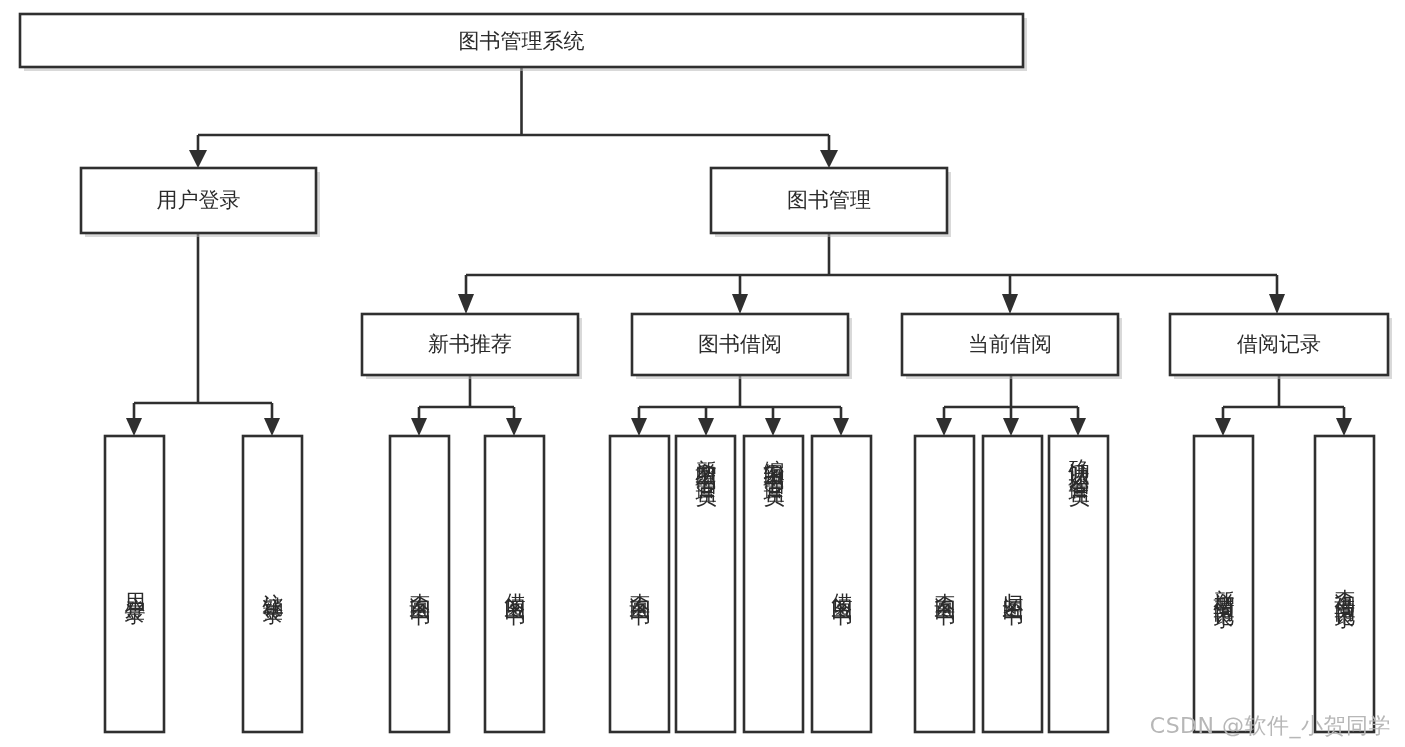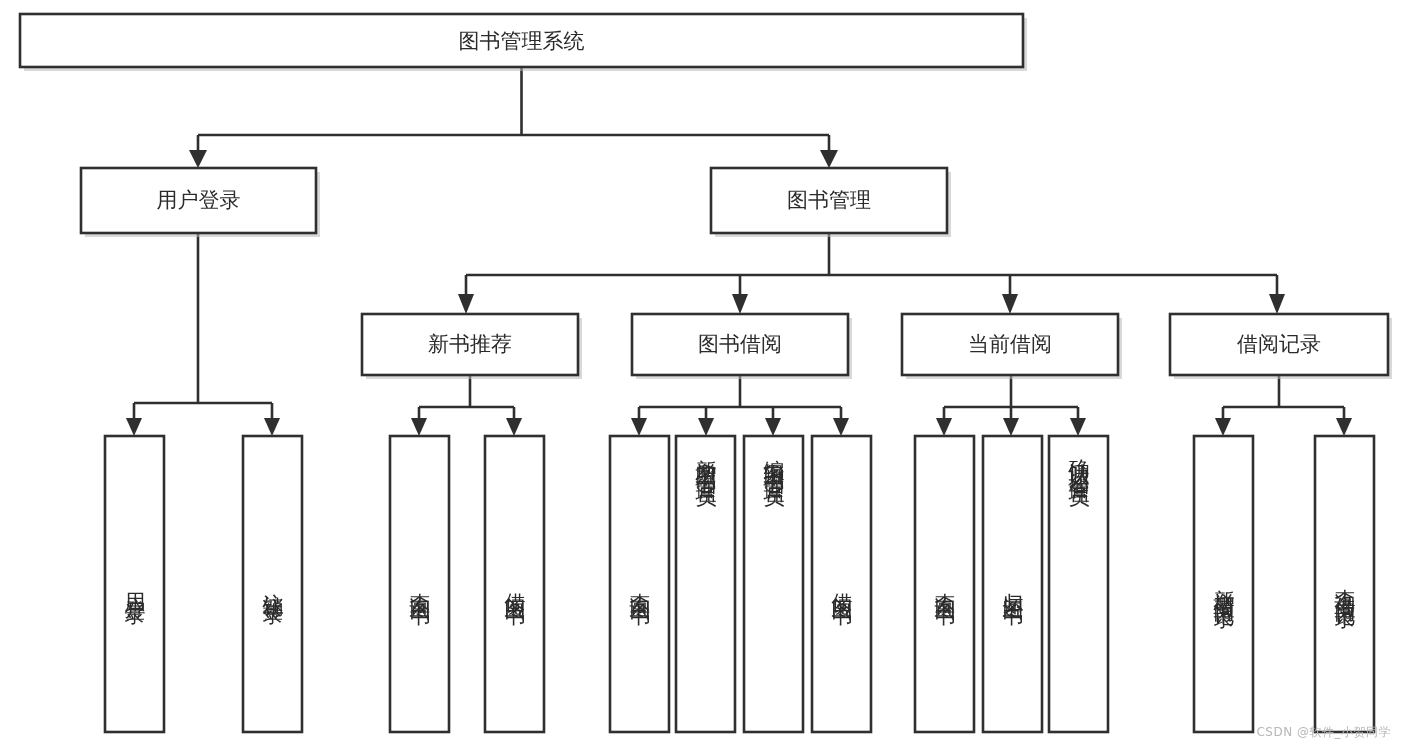--- a/index.html
+++ b/index.html
@@ -72,21 +72,21 @@
     text-align: left;
   }
   .leaf-label.centered {
     align-self: center;
   }
   #watermark {
     position: absolute;
     right: 14px;
     bottom: 6px;
     font-family: "DejaVu Sans", "Liberation Sans", sans-serif;
-    font-size: 12px;
+    font-size: 22px;
     color: #b7b7b7;
     letter-spacing: 0.5px;
     white-space: nowrap;
   }
 </style>
 </head>
 <body>
 
 <div id="diagram-root">
 

